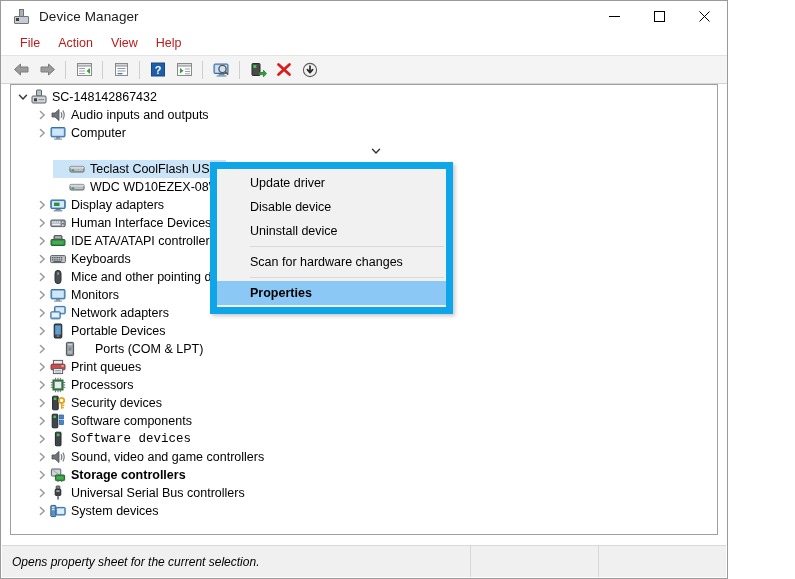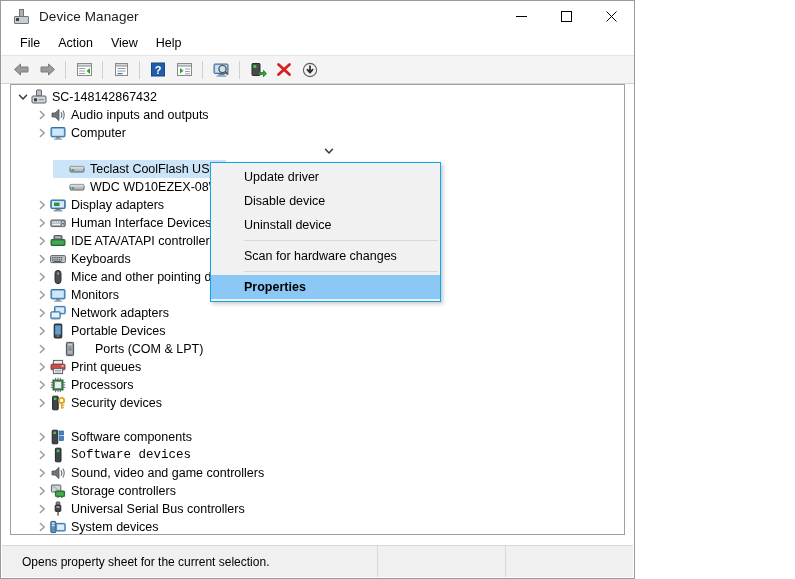--- a/index.html
+++ b/index.html
@@ -7,21 +7,21 @@
     padding: 0;
     background: #ffffff;
   }
   body {
     font-family: "Liberation Sans", sans-serif;
     -webkit-font-smoothing: antialiased;
   }
 
   #app {
     position: relative;
-    width: 635px;
+    width: 728px;
     height: 579px;
     box-sizing: border-box;
     border: 1px solid #9a9a9a;
     background: #ffffff;
     overflow: hidden;
   }
 
   
   .titlebar {
     position: relative;
@@ -87,21 +87,21 @@
   .menubar {
     height: 23px;
     background: #ffffff;
     display: flex;
     align-items: center;
     padding-left: 10px;
     border-bottom: 1px solid #e4e4e4;
   }
   .menu-item {
     font-size: 12.5px;
-    color: #000000;
+    color: #b91c1c;
     padding: 3px 9px 4px 9px;
     cursor: default;
   }
 
   
   .toolbar {
     height: 27px;
     background: #f4f4f4;
     border-bottom: 1px solid #d4d4d4;
     display: flex;
@@ -191,40 +191,41 @@
     height: 31px;
     background: #f0f0f0;
     border-top: 1px solid #d8d8d8;
     display: flex;
     align-items: center;
     font-size: 12px;
     color: #000;
   }
   .status-main {
     flex: 1;
-    padding-left: 20px;
+    padding-left: 10px;
     overflow: hidden;
     text-overflow: ellipsis;
     white-space: nowrap;
+    font-style: italic;
   }
   .status-pane {
     width: 128px;
     height: 31px;
     border-left: 1px solid #d8d8d8;
     box-sizing: border-box;
   }
 
   
   .ctxmenu {
     position: absolute;
     left: 209px;
     top: 161px;
     width: 229px;
     background: #f1f1f1;
-    border: 1px solid #0ea5e9;
+    border: 7px solid #0ea5e9;
     box-shadow: 2px 2px 4px rgba(0,0,0,.22);
     padding: 2px 0 2px 0;
     z-index: 20;
   }
   .ctx-item {
     height: 24px;
     display: flex;
     align-items: center;
     padding-left: 33px;
     font-size: 12.5px;
@@ -675,21 +676,21 @@
               <rect x="2.6" y="1.2" width="5.6" height="13.6" rx="0.8" fill="#3f4549" stroke="#23272a"></rect>
               <rect x="3.8" y="2.6" width="2.6" height="2.4" fill="#45c055"></rect>
               <circle cx="11.6" cy="5.4" r="2.6" fill="none" stroke="#e0a81f" stroke-width="1.8"></circle>
               <rect x="10.9" y="7.4" width="1.5" height="6.4" fill="#e0a81f"></rect>
               <rect x="12.2" y="9.6" width="2.1" height="1.4" fill="#e0a81f"></rect>
               <rect x="12.2" y="11.9" width="1.7" height="1.4" fill="#e0a81f"></rect>
             </svg>
           </span>
           <span class="lbl">Security devices</span>
         </div>
-        <div class="row" style="padding-left: 23px; margin-top: 16px;">
+        <div class="row" style="padding-left: 23px;">
           <span class="chev">
             <svg width="10" height="10" viewBox="0 0 10 10">
               <path d="M3.4 1.5 L7.2 5 L3.4 8.5" fill="none" stroke="#9a9a9a" stroke-width="1.5" stroke-linecap="round" stroke-linejoin="round"></path>
             </svg>
           </span>
           <span class="ico">
             <svg width="16" height="16" viewBox="0 0 16 16">
               <rect x="2.2" y="1.2" width="5.6" height="13.6" rx="0.8" fill="#3f4549" stroke="#23272a"></rect>
               <rect x="3.4" y="2.6" width="2.6" height="2.4" fill="#45c055"></rect>
               <rect x="9.4" y="2" width="4" height="4" fill="#3f88cd" stroke="#2a5f92" stroke-width="0.7"></rect>
@@ -720,21 +721,21 @@
           </span>
           <span class="ico">
             <svg width="16" height="16" viewBox="0 0 16 16">
               <path d="M2 6 L5 6 L9 2.4 L9 13.6 L5 10 L2 10 Z" fill="#6e7479" stroke="#4d5256" stroke-width="0.8" stroke-linejoin="round"></path>
               <path d="M11 5.2 Q12.8 8 11 10.8" fill="none" stroke="#6e7479" stroke-width="1.1"></path>
               <path d="M12.9 3.4 Q15.5 8 12.9 12.6" fill="none" stroke="#6e7479" stroke-width="1.1"></path>
             </svg>
           </span>
           <span class="lbl">Sound, video and game controllers</span>
         </div>
-        <div class="row" style="padding-left: 23px;">
+        <div class="row" style="padding-left: 23px; font-weight: bold;">
           <span class="chev">
             <svg width="10" height="10" viewBox="0 0 10 10">
               <path d="M3.4 1.5 L7.2 5 L3.4 8.5" fill="none" stroke="#9a9a9a" stroke-width="1.5" stroke-linecap="round" stroke-linejoin="round"></path>
             </svg>
           </span>
           <span class="ico">
             <svg width="16" height="16" viewBox="0 0 16 16">
               <rect x="1.4" y="2" width="9.4" height="7" rx="0.8" fill="#cfd5da" stroke="#5a6066"></rect>
               <path d="M1.4 2 L10.8 9" stroke="#8d949a" stroke-width="0.8"></path>
               <rect x="5.4" y="8" width="9.2" height="5.6" rx="0.8" fill="#2f8f3b" stroke="#1f6929"></rect>

